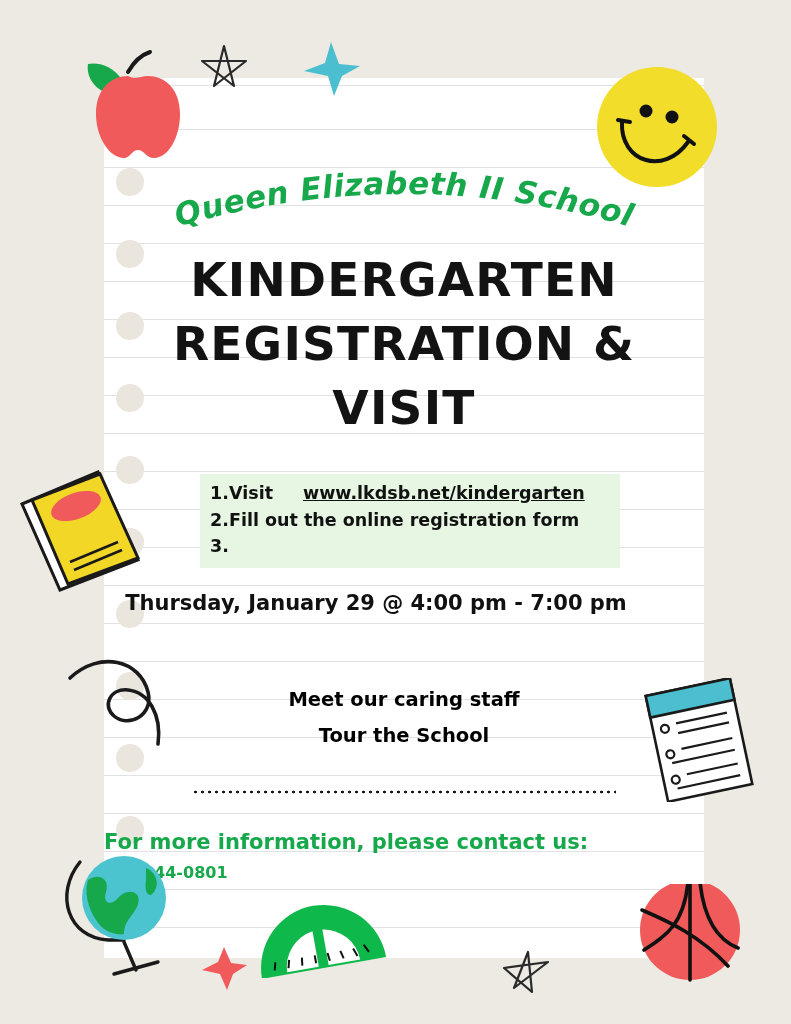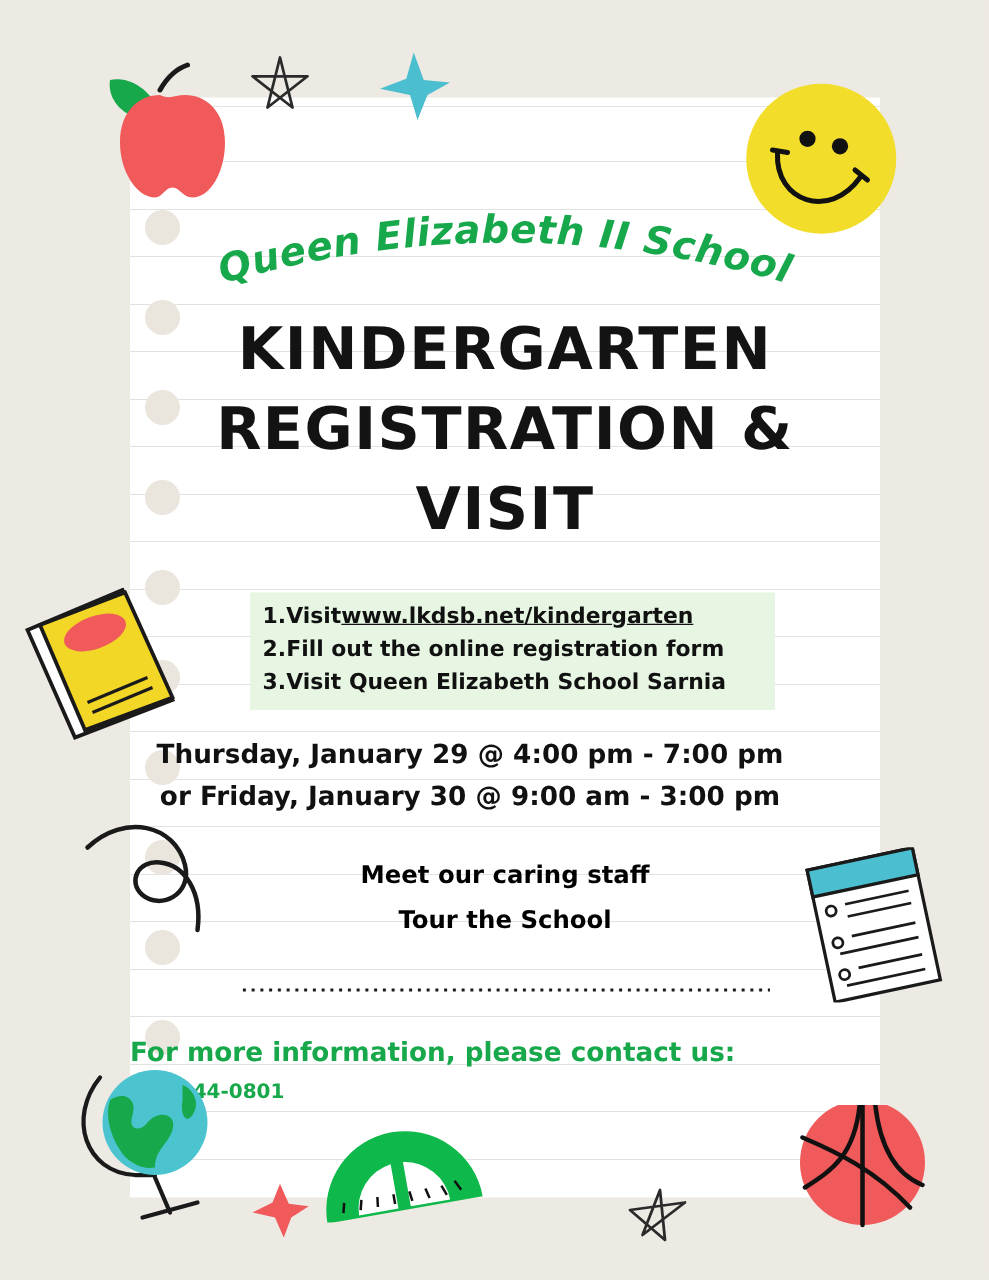--- a/index.html
+++ b/index.html
@@ -121,21 +121,21 @@
     padding: 6px 10px 8px 10px;
   }
   .step {
     display: flex; align-items: baseline;
     font-family: "DejaVu Sans", sans-serif;
     font-weight: bold; font-size: 17.5px;
     color: #111; line-height: 1.52;
     white-space: nowrap;
   }
   .step .num { width: 19px; flex: 0 0 19px; }
-  .step .link { text-decoration: underline; }
+  .step .link { text-decoration: underline; margin-left: 30px; }
 
   .dates {
     position: absolute;
     left: 0; top: 508px; width: 544px;
     text-align: center;
     font-family: "DejaVu Sans", sans-serif;
     font-weight: bold; font-size: 21px;
     line-height: 1.62;
     color: #111;
   }
@@ -231,27 +231,25 @@
         <span class="num">1.</span>
         <span>Visit </span>
         <span class="link">www.lkdsb.net/kindergarten</span>
       </div>
       <div class="step">
         <span class="num">2.</span>
         <span>Fill out the online registration form</span>
       </div>
       <div class="step">
         <span class="num">3.</span>
-        <span>Visit Queen Elizabeth School Sarnia</span>
       </div>
     </div>
 
     <div class="dates">
       <div>Thursday, January 29 @ 4:00 pm - 7:00 pm</div>
-      <div>or Friday, January 30 @ 9:00 am - 3:00 pm</div>
     </div>
 
     <div class="bullets">
       <div>Meet our caring staff</div>
       <div>Tour the School</div>
     </div>
 
     <div class="dots-divider"></div>
 
     <div class="contact">

